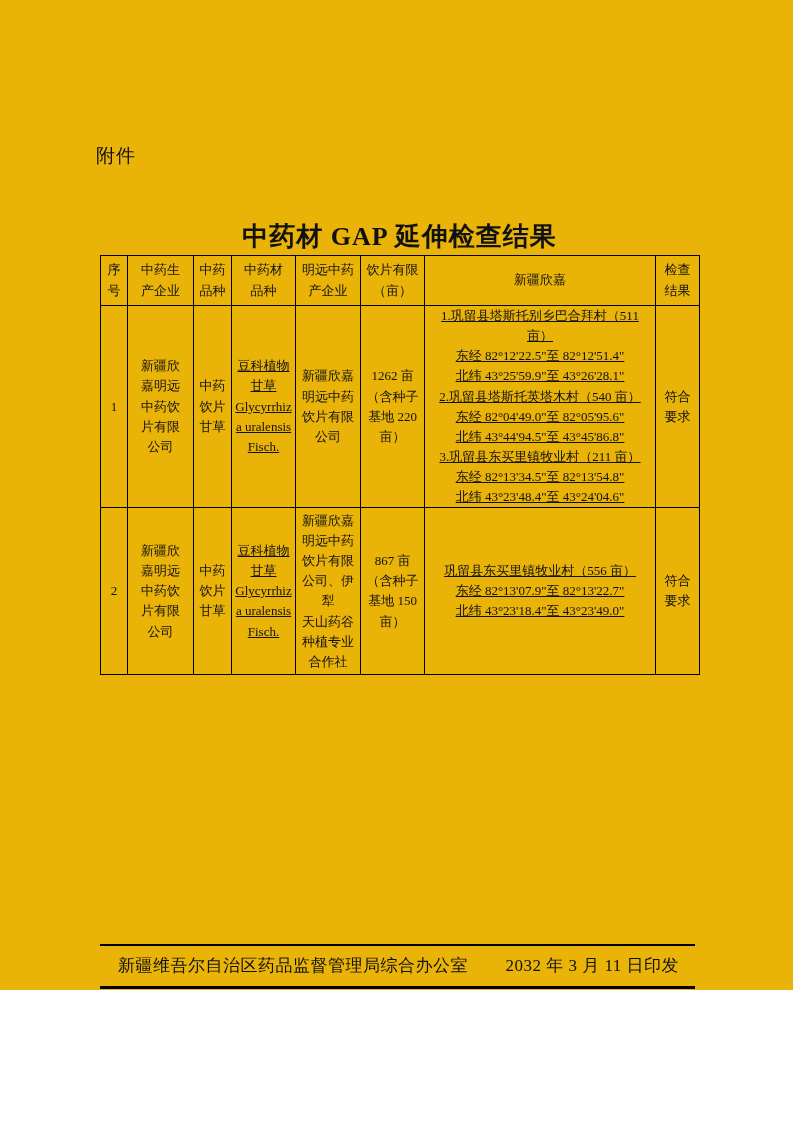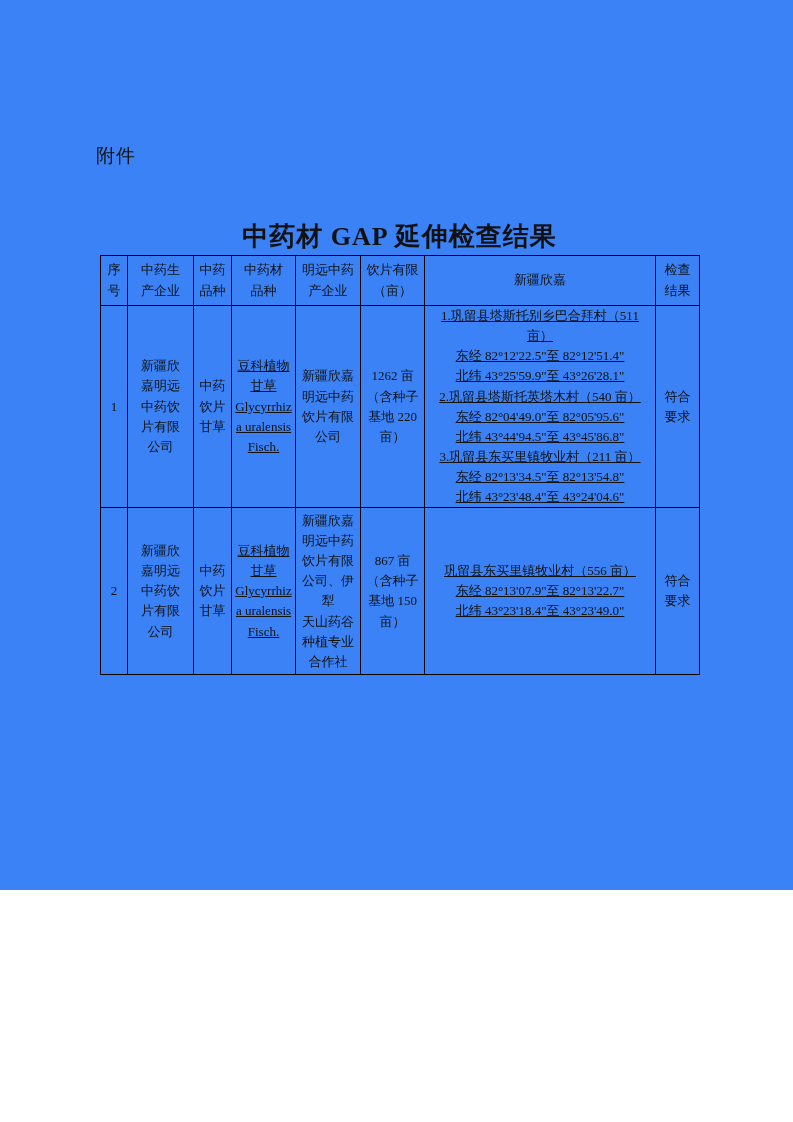--- a/index.html
+++ b/index.html
@@ -1,20 +1,20 @@
 <!DOCTYPE html>
 <html><head>
 <meta charset="utf-8">
 <style>
   html, body { margin: 0; padding: 0; background: #ffffff; }
   .page {
     position: relative;
     width: 793px;
-    height: 890px;
-    background: #3b82f6;
+    height: 990px;
+    background: #eab308;
     color: #111111;
     font-family: "Liberation Serif", "DejaVu Serif", serif;
     overflow: hidden;
   }
   .pre { white-space: pre-line; }
 
   .attachment {
     position: absolute;
     top: 143px;
     left: 96px;
@@ -193,18 +193,19 @@
         <td class="pre cell-address">巩留县东买里镇牧业村（556 亩）
 东经 82°13'07.9"至 82°13'22.7"
 北纬 43°23'18.4"至 43°23'49.0"</td>
         <td class="pre">符合
 要求</td>
       </tr>
     </tbody>
   </table>
 
   <div class="footer-rule-box">
+    <span>新疆维吾尔自治区药品监督管理局综合办公室</span>
     <span>2032 年 3 月 11 日印发</span>
   </div>
 
   <div class="page-number">— 2 —</div>
 
 </div>
 
 </body></html>

